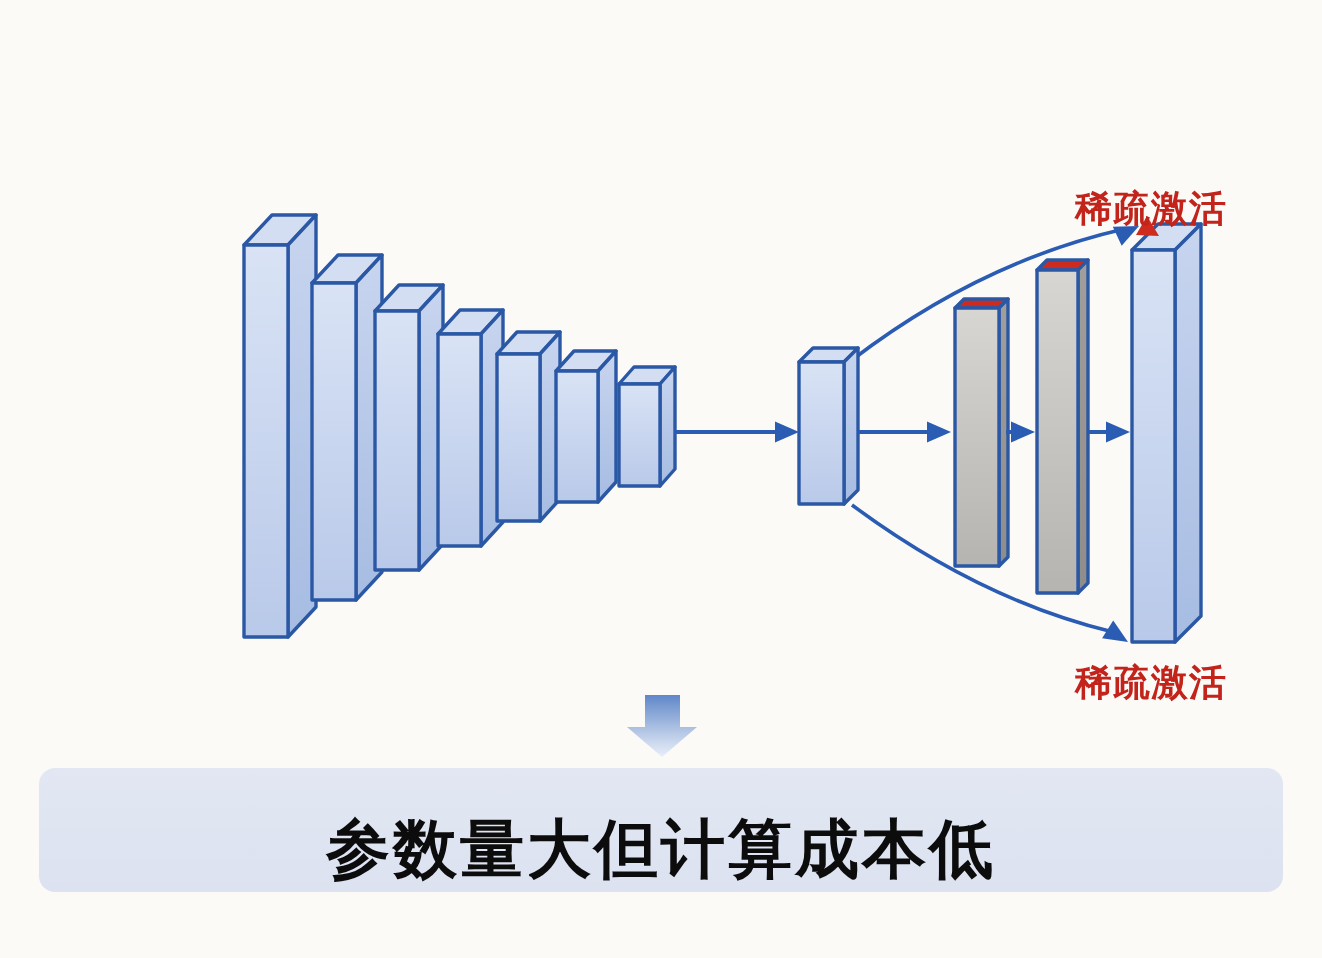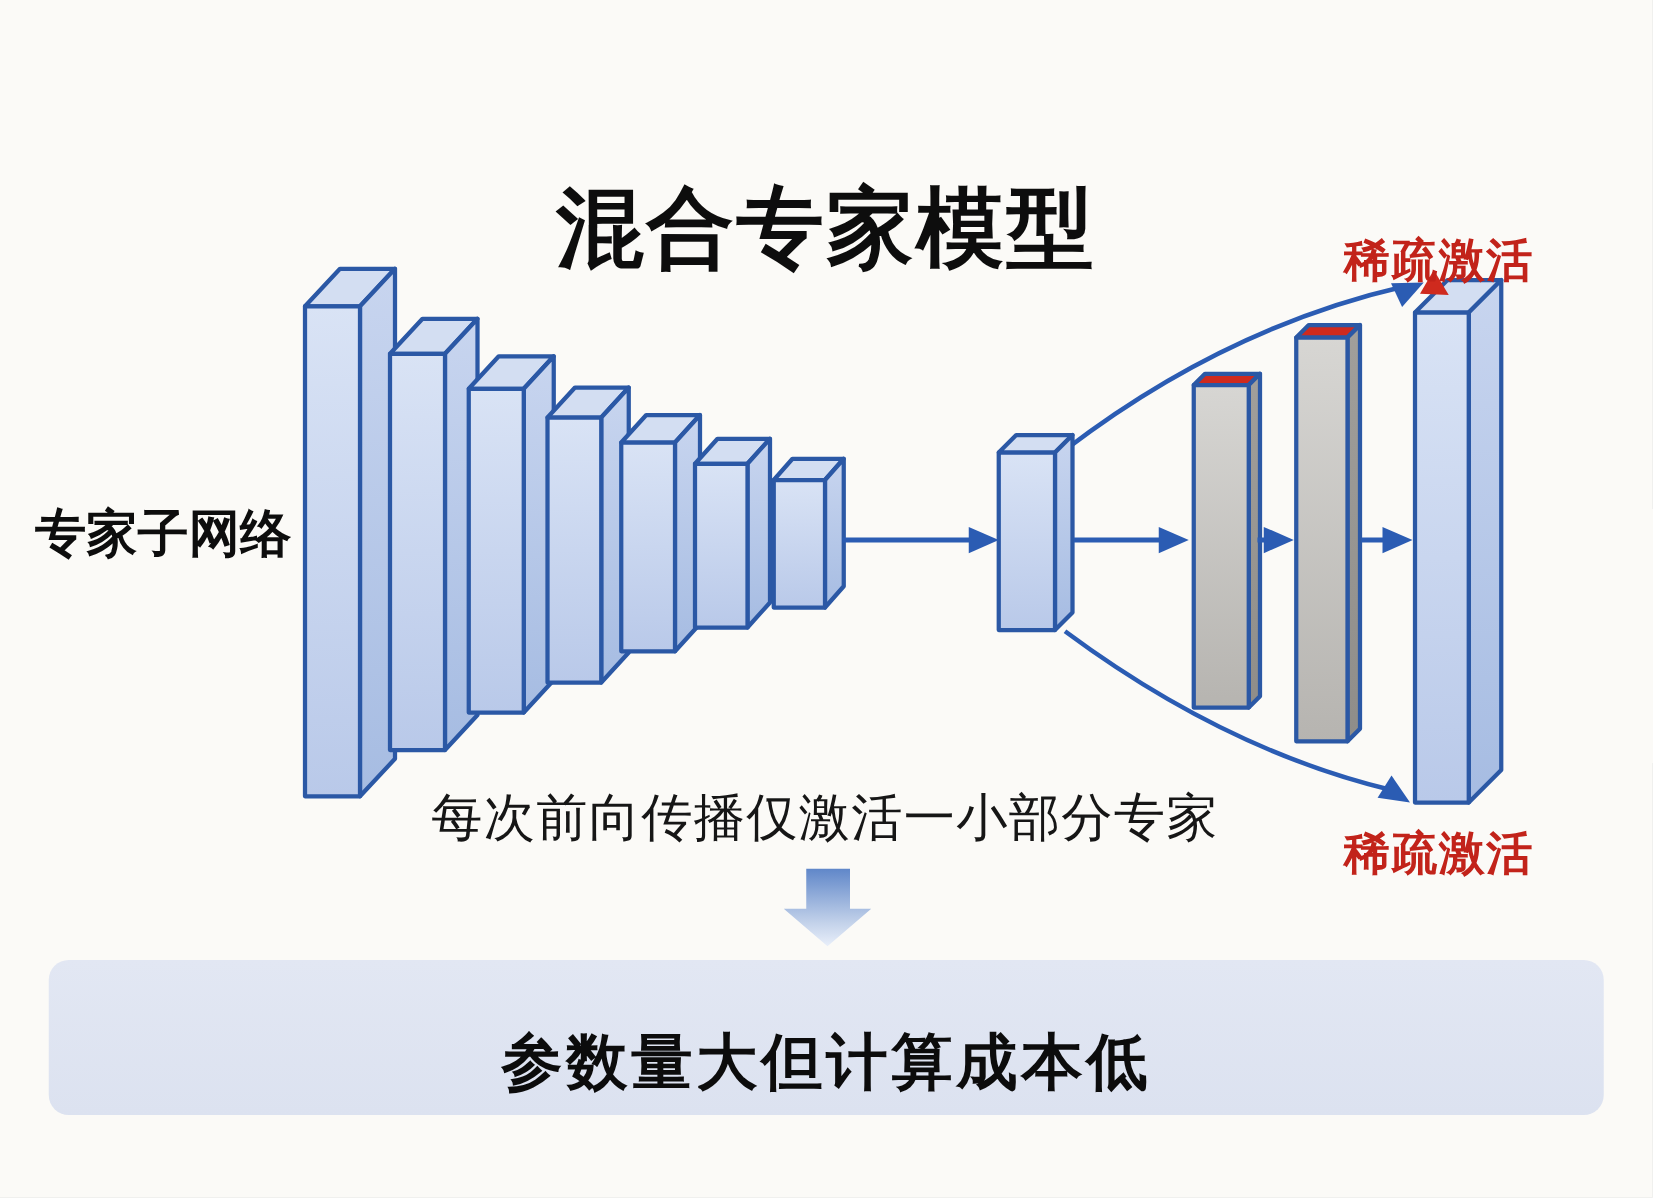--- a/index.html
+++ b/index.html
@@ -27,21 +27,21 @@
     left:345px;top:627px;font-size:41px;font-weight:500;color:#161616;letter-spacing:1px;
   }
   .banner{
     position:absolute;z-index:2;
     left:39px;top:768px;width:1244px;height:124px;
     background:linear-gradient(#e2e7f3,#dce2f0);
     border-radius:16px;
     display:flex;align-items:center;justify-content:center;
   }
   .banner-text{
-    font-size:49px;font-weight:900;color:#0c0c0c;letter-spacing:3px;white-space:nowrap;margin-top:39px;
+    font-size:64px;font-weight:900;color:#0c0c0c;letter-spacing:3px;white-space:nowrap;margin-top:39px;
   }
 </style>
 </head>
 <body>
 
 <div class="stage">
 
   <svg id="diagram" width="1322" height="958" viewBox="0 0 1322 958">
     <defs>
       <linearGradient id="gfb" x1="0" y1="0" x2="0" y2="1">
@@ -138,27 +138,24 @@
       <g>
         <line x1="1089" y1="432" x2="1110" y2="432" stroke="#2b5cb3" stroke-width="4"></line>
         <polygon points="1130,432 1106,442.5 1106,421.5" fill="#2b5cb3"></polygon>
       </g>
       <polygon points="1139,226 1121.6861048593978,245.65907004566162 1112.811121362843,226.62660651789196" fill="#2b5cb3"></polygon>
       <polygon points="1128,642 1102.0826934177971,638.1864426680455 1113.2109979666943,620.3774326487606" fill="#2b5cb3"></polygon>
       <polygon points="1136,235 1147,216 1159,236" fill="#cf2a1e"></polygon>
       <polygon points="645,695 680,695 680,727 697,727 662,757 627,727 645,727" fill="url(#gdown)"></polygon>
     </svg>
 
-  <div class="txt title">混合专家模型</div>
 
-  <div class="txt side-label">专家子网络</div>
 
   <div class="txt red-label red-top">稀疏激活</div>
 
   <div class="txt red-label red-bottom">稀疏激活</div>
 
-  <div class="txt caption">每次前向传播仅激活一小部分专家</div>
 
   <div class="banner">
     <span class="banner-text">参数量大但计算成本低</span>
   </div>
 
 </div>
 
 </body></html>

